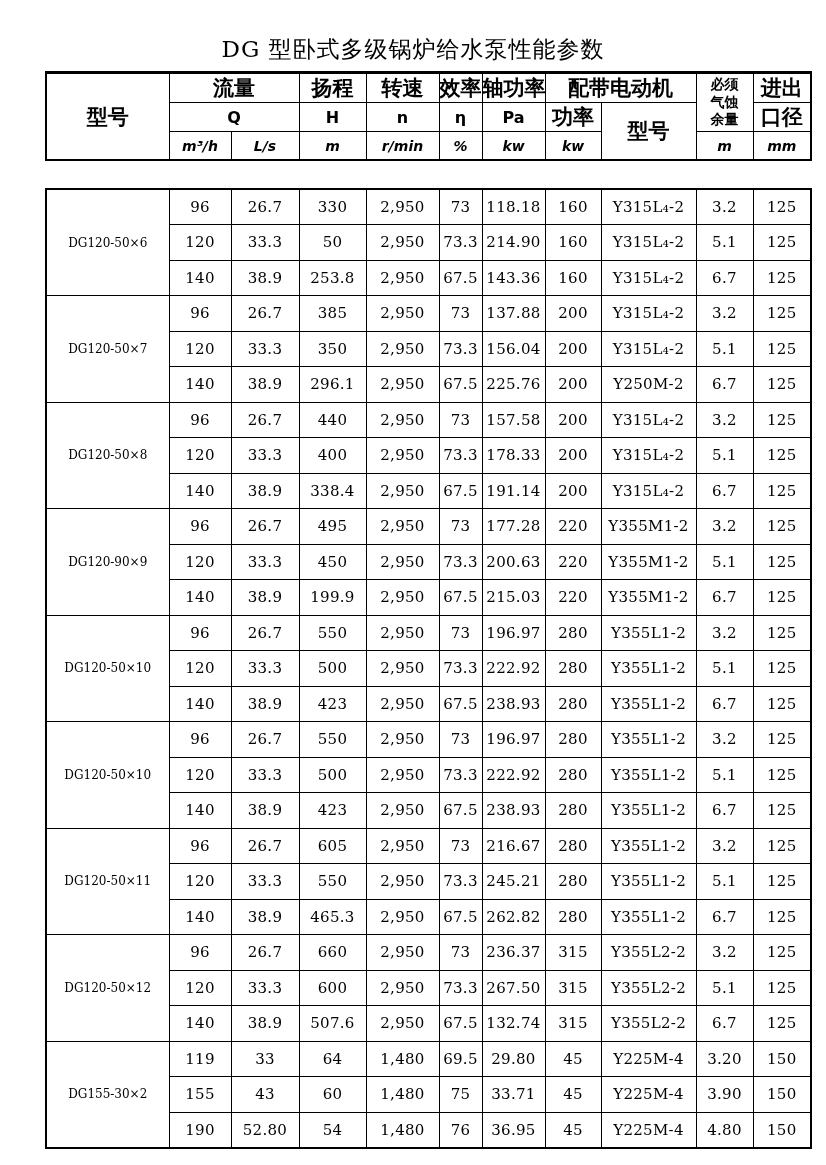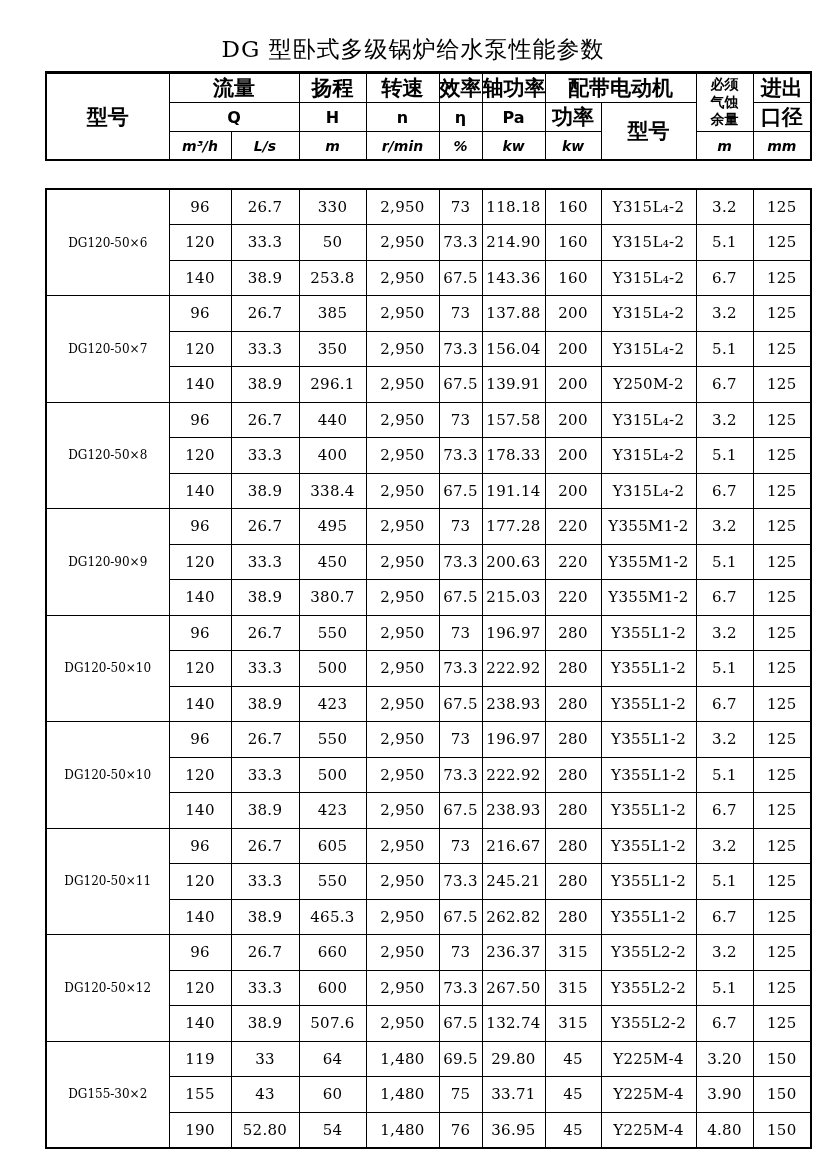--- a/index.html
+++ b/index.html
@@ -210,21 +210,21 @@
           <td>Y315L₄-2</td>
           <td>5.1</td>
           <td>125</td>
         </tr>
         <tr>
           <td>140</td>
           <td>38.9</td>
           <td>296.1</td>
           <td>2,950</td>
           <td>67.5</td>
-          <td>139.91</td>
+          <td>225.76</td>
           <td>200</td>
           <td>Y250M-2</td>
           <td>6.7</td>
           <td>125</td>
         </tr>
         <tr>
           <td rowspan="3" class="model-cell">DG120-50×8</td>
           <td>96</td>
           <td>26.7</td>
           <td>440</td>
@@ -281,21 +281,21 @@
           <td>73.3</td>
           <td>200.63</td>
           <td>220</td>
           <td>Y355M1-2</td>
           <td>5.1</td>
           <td>125</td>
         </tr>
         <tr>
           <td>140</td>
           <td>38.9</td>
-          <td>380.7</td>
+          <td>199.9</td>
           <td>2,950</td>
           <td>67.5</td>
           <td>215.03</td>
           <td>220</td>
           <td>Y355M1-2</td>
           <td>6.7</td>
           <td>125</td>
         </tr>
         <tr>
           <td rowspan="3" class="model-cell">DG120-50×10</td>

